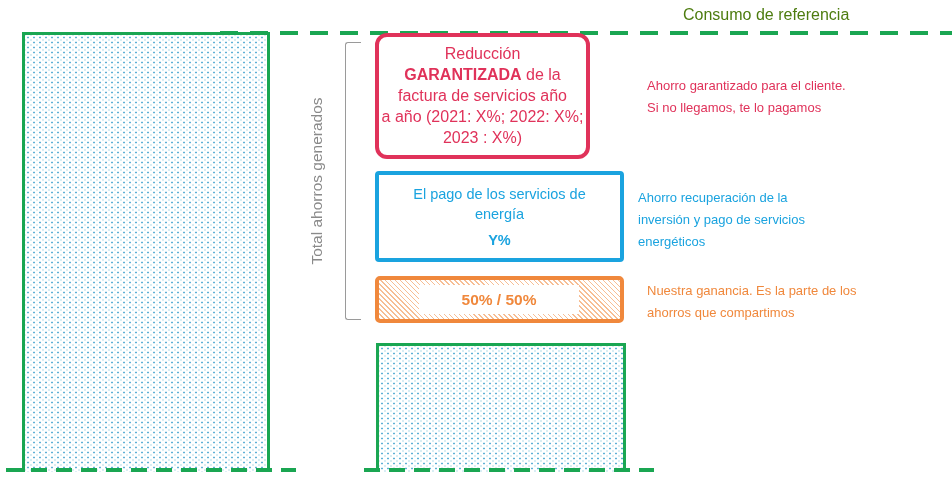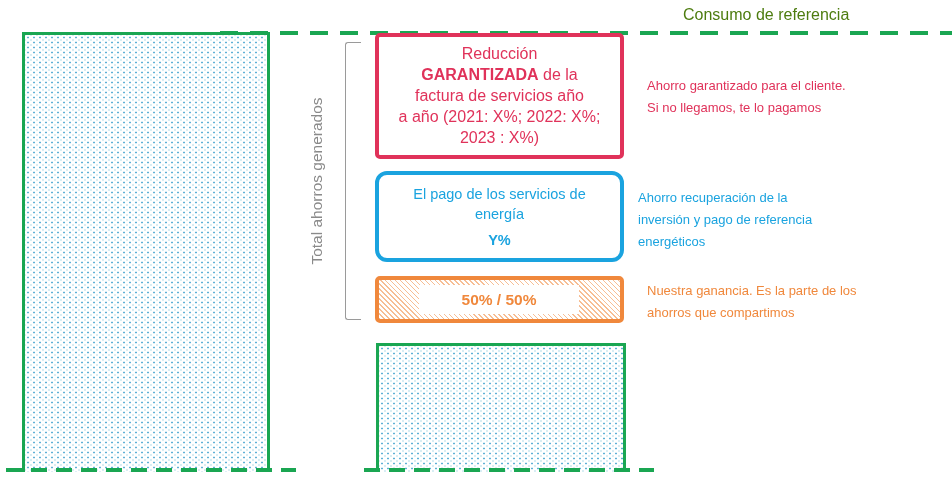--- a/index.html
+++ b/index.html
@@ -46,26 +46,26 @@
       left: 317px; top: 181px; width: 0; height: 0;
     }
     .total-label span {
       position: absolute; left: 0; top: 0;
       transform: translate(-50%, -50%) rotate(-90deg);
       white-space: nowrap; font-size: 15.5px; color: #8a8a8a;
       font-family: "Liberation Sans", sans-serif;
     }
 
     .box { background: #fff; text-align: center; font-family: "Liberation Sans", sans-serif; }
-    .box-red { left: 375px; top: 33px; width: 249px; height: 126px;
-               border: 4px solid #e0325a; border-radius: 5px; color: #e0325a;
+    .box-red { left: 375px; top: 33px; width: 215px; height: 126px;
+               border: 4px solid #e0325a; border-radius: 12px; color: #e0325a;
                font-size: 16px; line-height: 21px; padding-top: 6px; }
     .box-red b { font-weight: bold; }
     .box-blue { left: 375px; top: 171px; width: 249px; height: 91px;
-                border: 4px solid #1aa3df; border-radius: 12px; color: #1aa3df;
+                border: 4px solid #1aa3df; border-radius: 4px; color: #1aa3df;
                 font-size: 14.5px; line-height: 20px; padding-top: 9px; }
     .box-blue .pct { font-weight: bold; display: block; margin-top: 6px; }
     .box-orange { left: 375px; top: 276px; width: 249px; height: 47px;
                   border: 4px solid #f0883c; border-radius: 5px;
                   background-image: repeating-linear-gradient(45deg, rgba(240,136,60,0.55) 0 1px, transparent 1px 3.5px); }
     .box-orange .inner {
       position: absolute; left: 40px; top: 5px; width: 160px; height: 29px;
       background: #fff; color: #f0883c; font-size: 15.5px; font-weight: bold;
       line-height: 29px; text-align: center;
     }
@@ -111,19 +111,19 @@
 <div class="abs box box-orange">
   <div class="inner">50% / 50%</div>
 </div>
 
 <div class="abs side-text side-red">
   <span>Ahorro garantizado para el cliente.</span>
   <span>Si no llegamos, te lo pagamos</span>
 </div>
 <div class="abs side-text side-blue">
   <span>Ahorro recuperación de la</span>
-  <span>inversión y pago de referencia</span>
+  <span>inversión y pago de servicios</span>
   <span>energéticos</span>
 </div>
 <div class="abs side-text side-orange">
   <span>Nuestra ganancia. Es la parte de los</span>
   <span>ahorros que compartimos</span>
 </div>
 
 </body></html>

